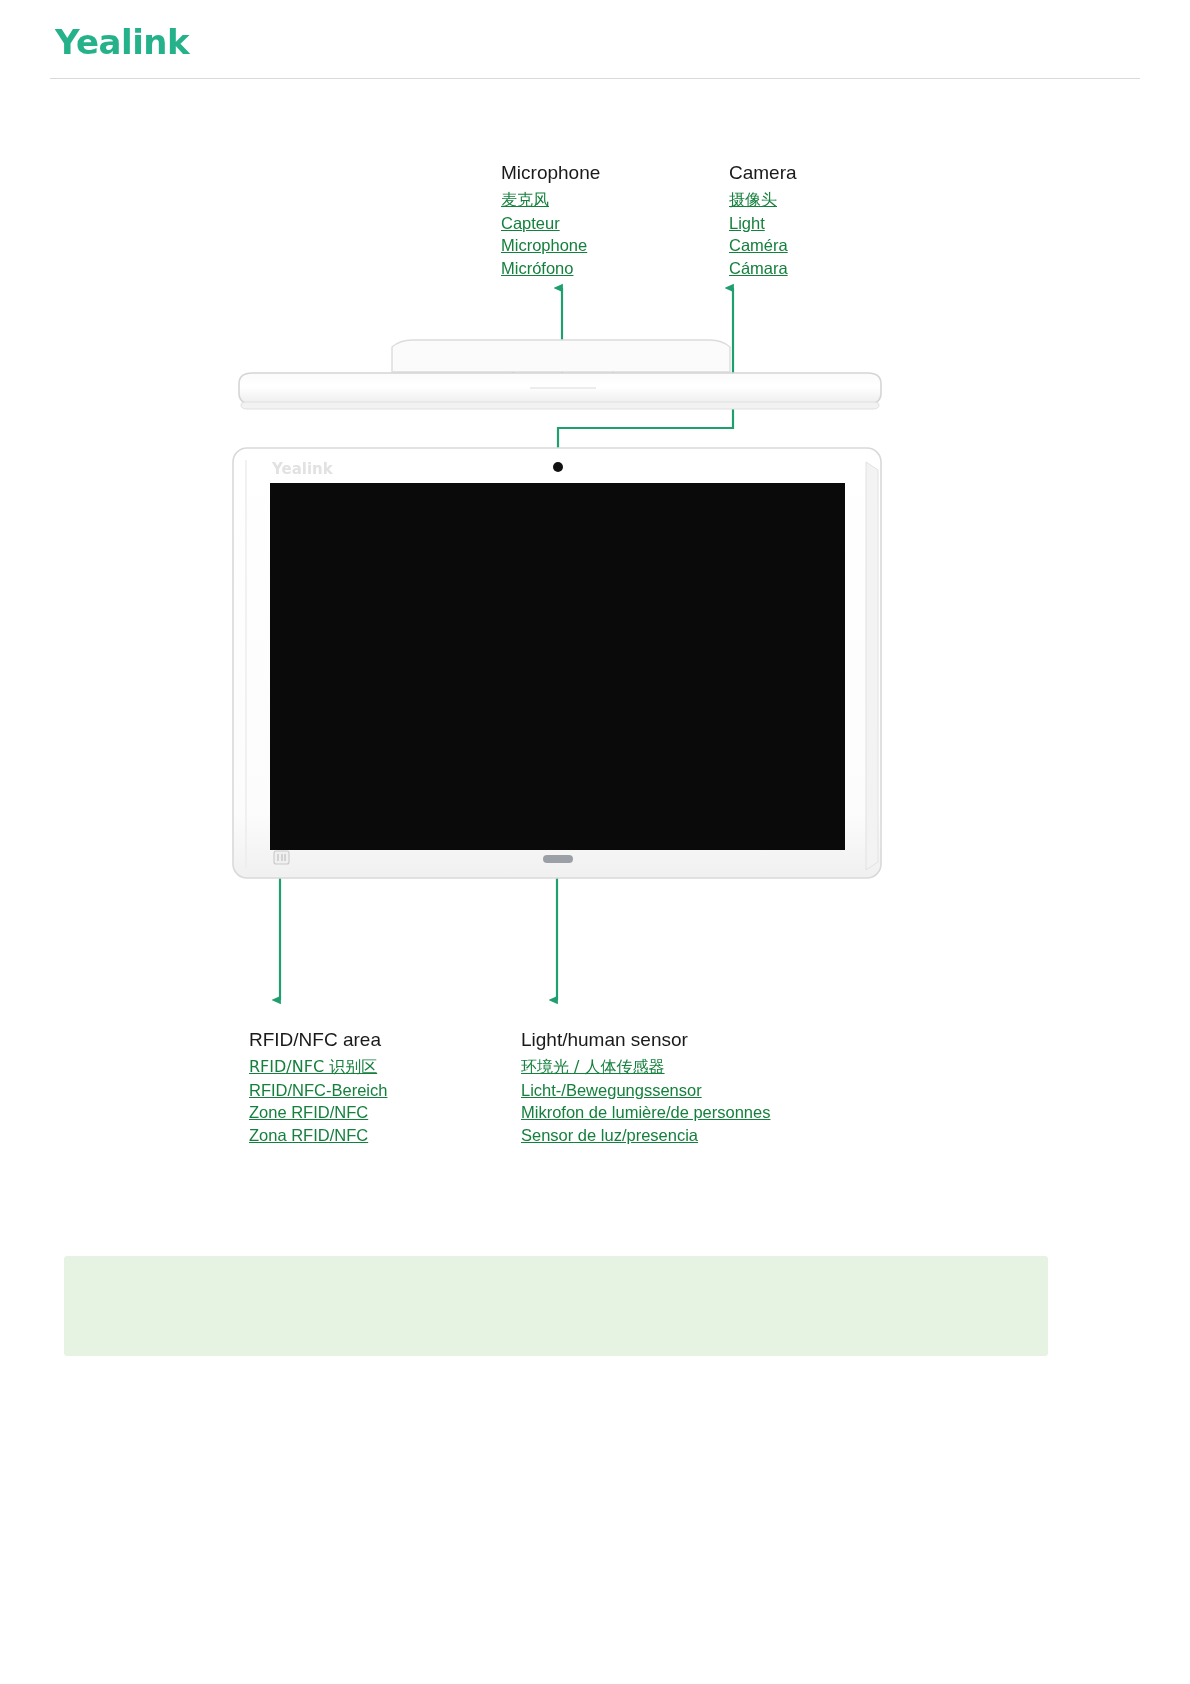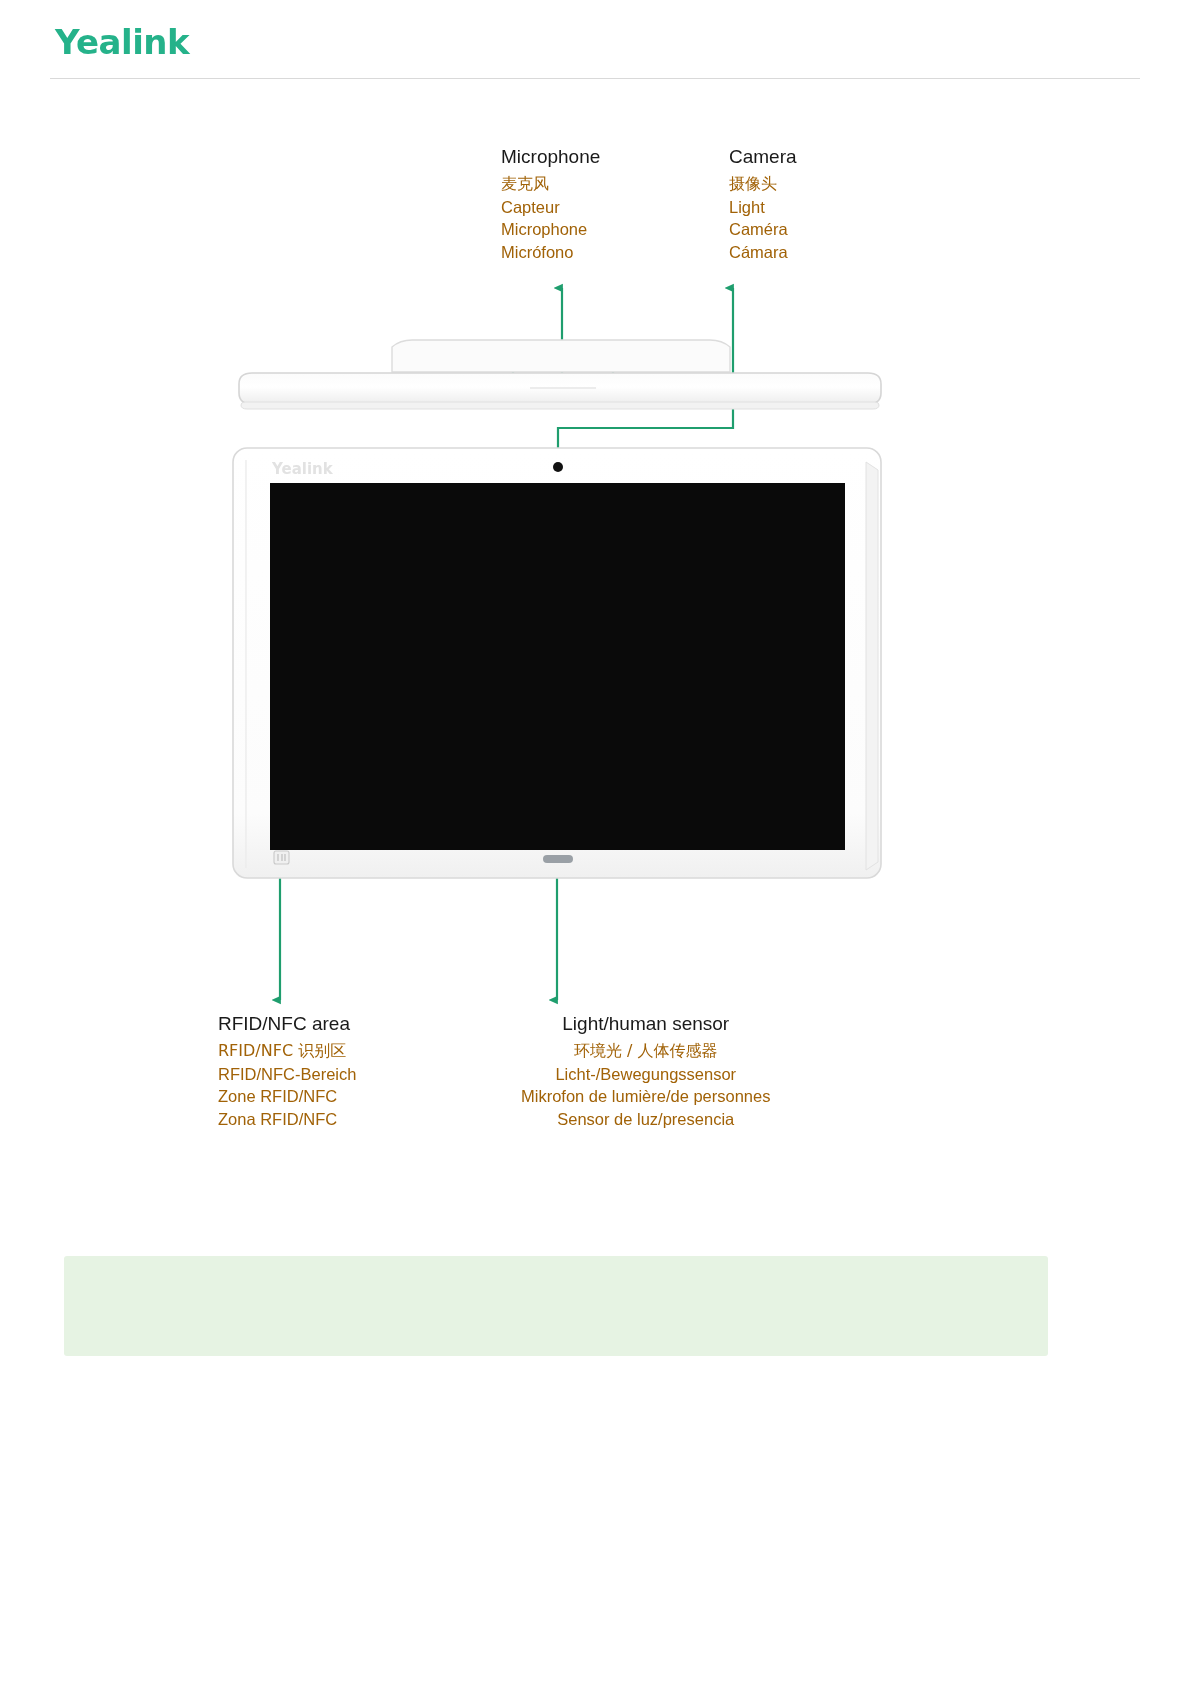--- a/index.html
+++ b/index.html
@@ -39,42 +39,44 @@
     left: 50px;
     top: 78px;
     width: 1090px;
     height: 1px;
     background: #d9d9d9;
   }
 
   
   .callout {
     position: absolute;
+    margin-top: 16px;
   }
   .callout .title {
     font-size: 19px;
     color: #1a1a1a;
     margin-bottom: 5px;
     white-space: nowrap;
   }
   .callout .line {
     font-size: 16.5px;
-    color: #a16207;
+    color: #15803d;
     line-height: 22.5px;
     white-space: nowrap;
+    text-decoration: underline;
   }
   .callout .line.cjk {
     font-family: "DejaVu Sans", sans-serif;
     font-size: 16px;
   }
 
   #callout-microphone { left: 501px; top: 146px; }
   #callout-camera     { left: 729px; top: 146px; }
-  #callout-rfid       { left: 218px; top: 1013px; }
-  #callout-sensor     { left: 521px; top: 1013px; text-align: center; }
+  #callout-rfid       { left: 249px; top: 1013px; }
+  #callout-sensor     { left: 521px; top: 1013px; }
 
   
   #illustration {
     position: absolute;
     left: 0;
     top: 0;
     width: 1190px;
     height: 1684px;
     pointer-events: none;
   }

